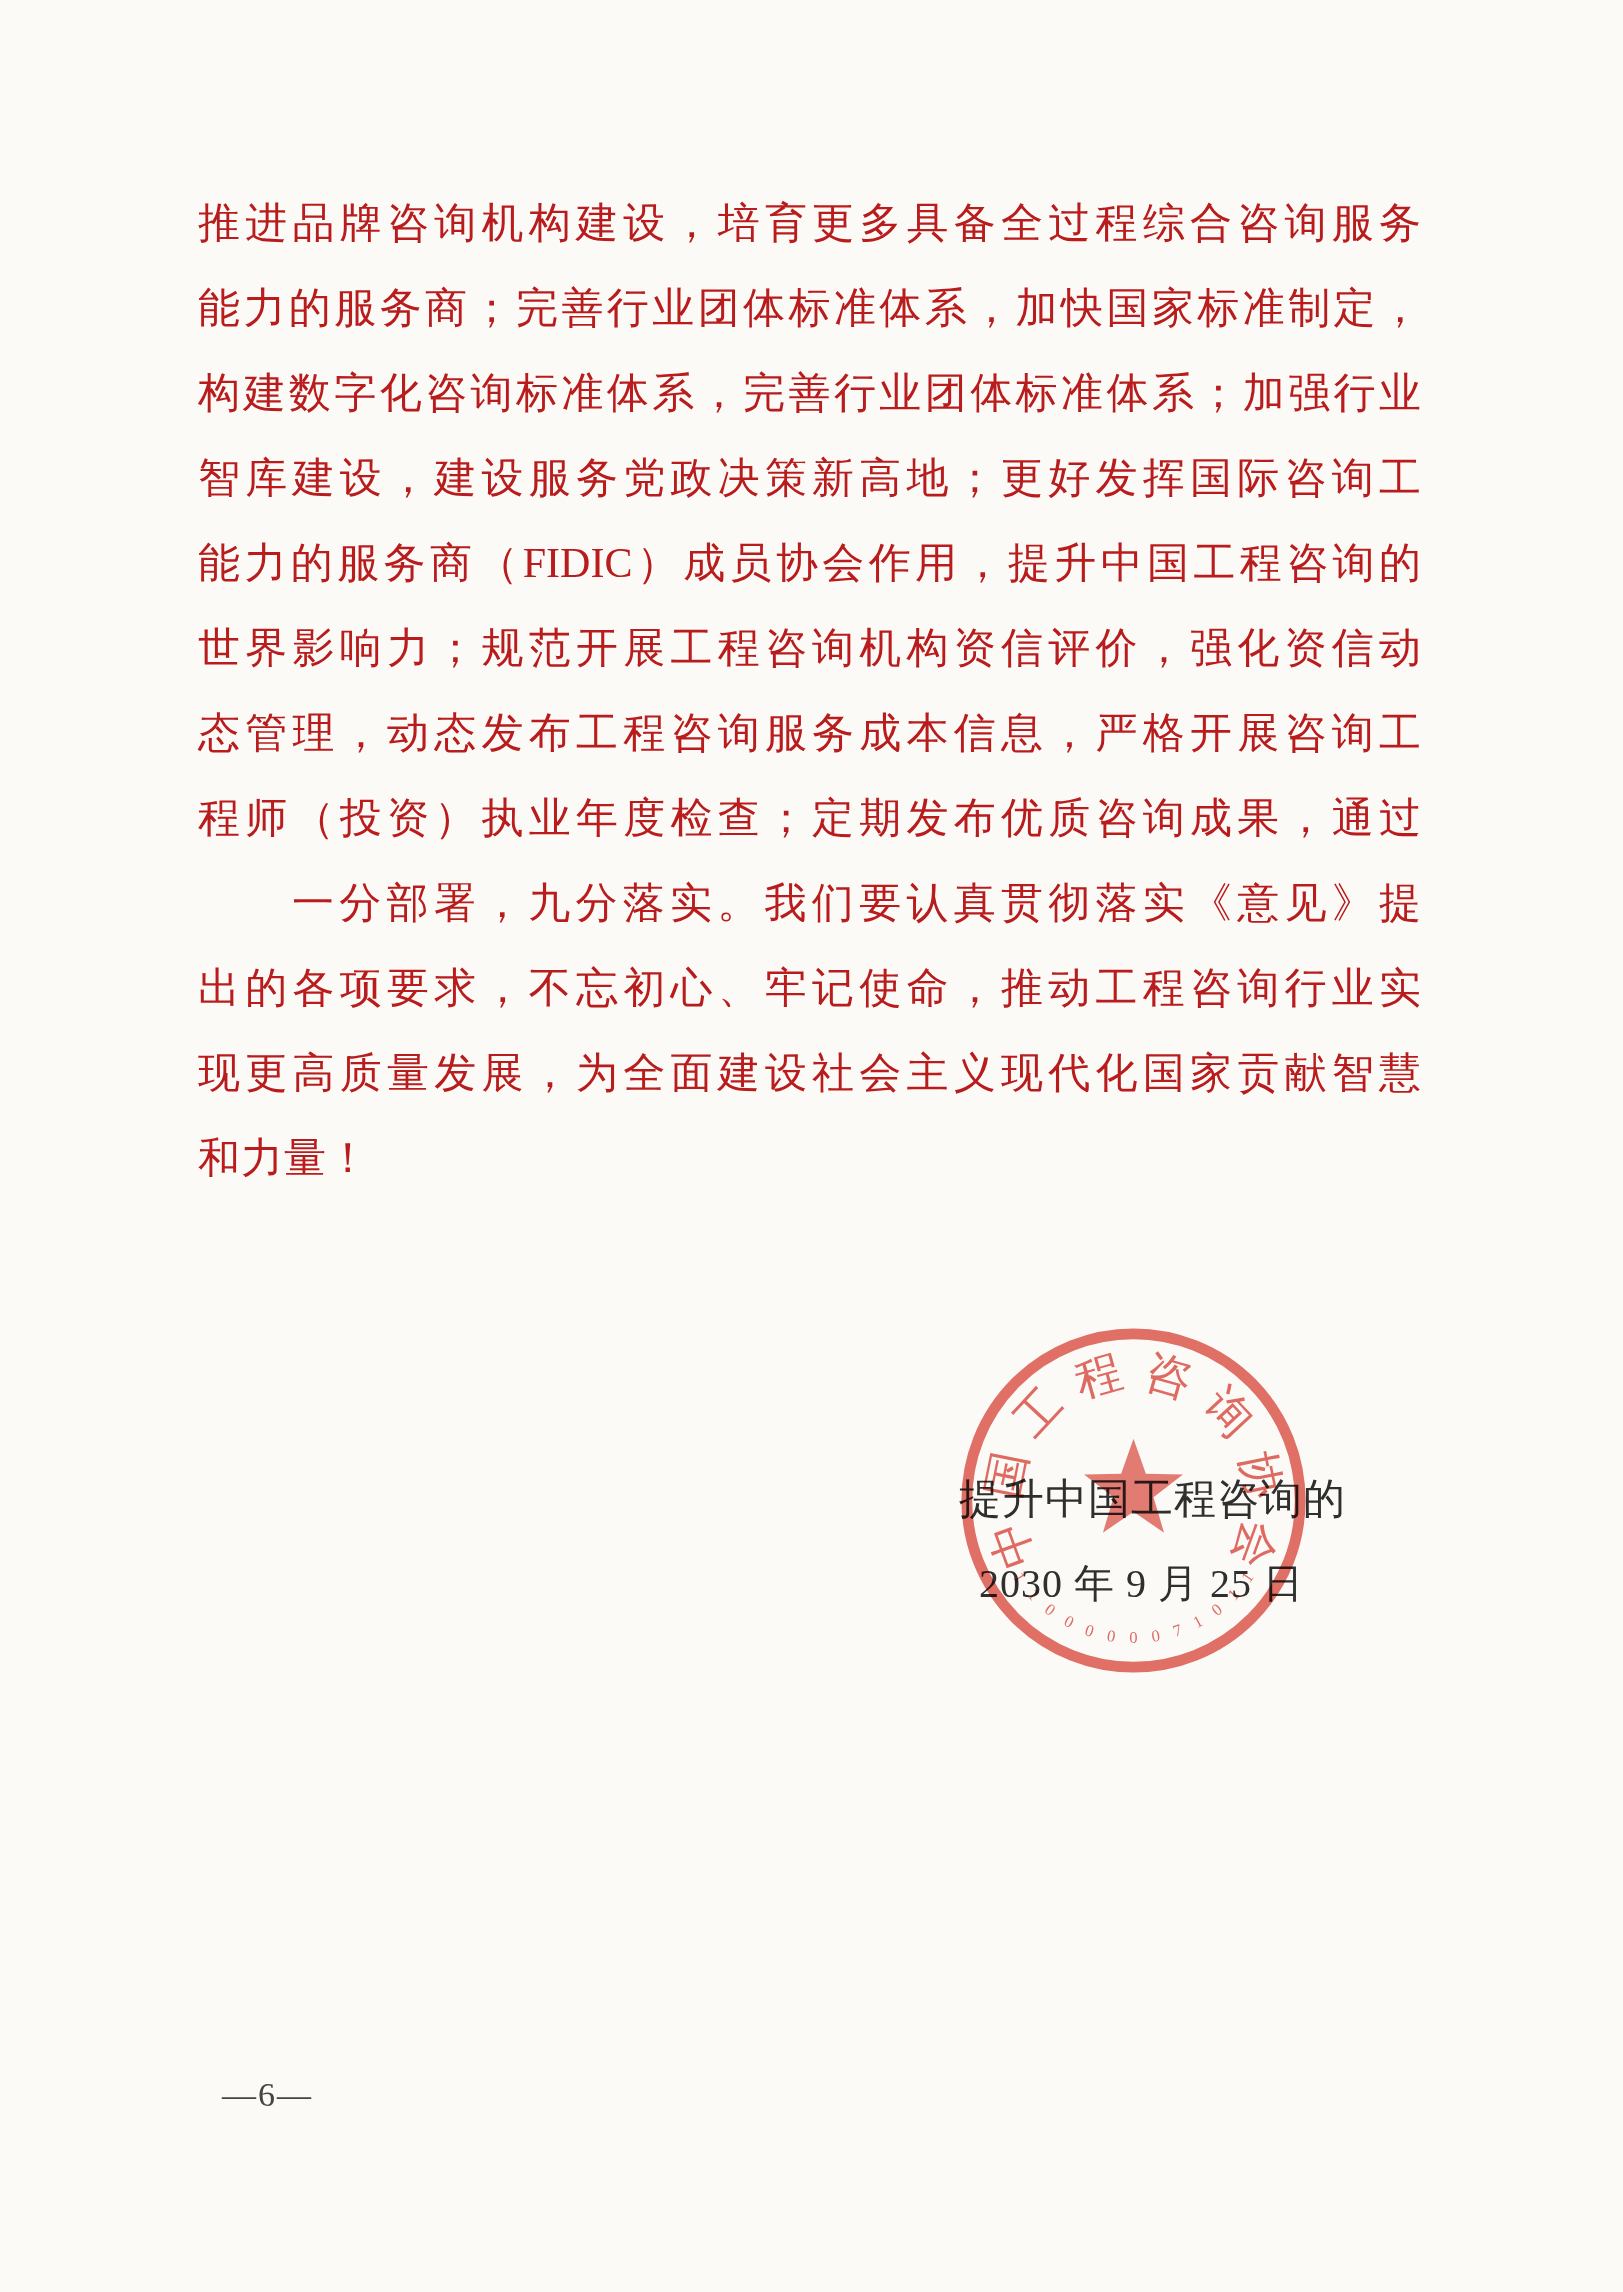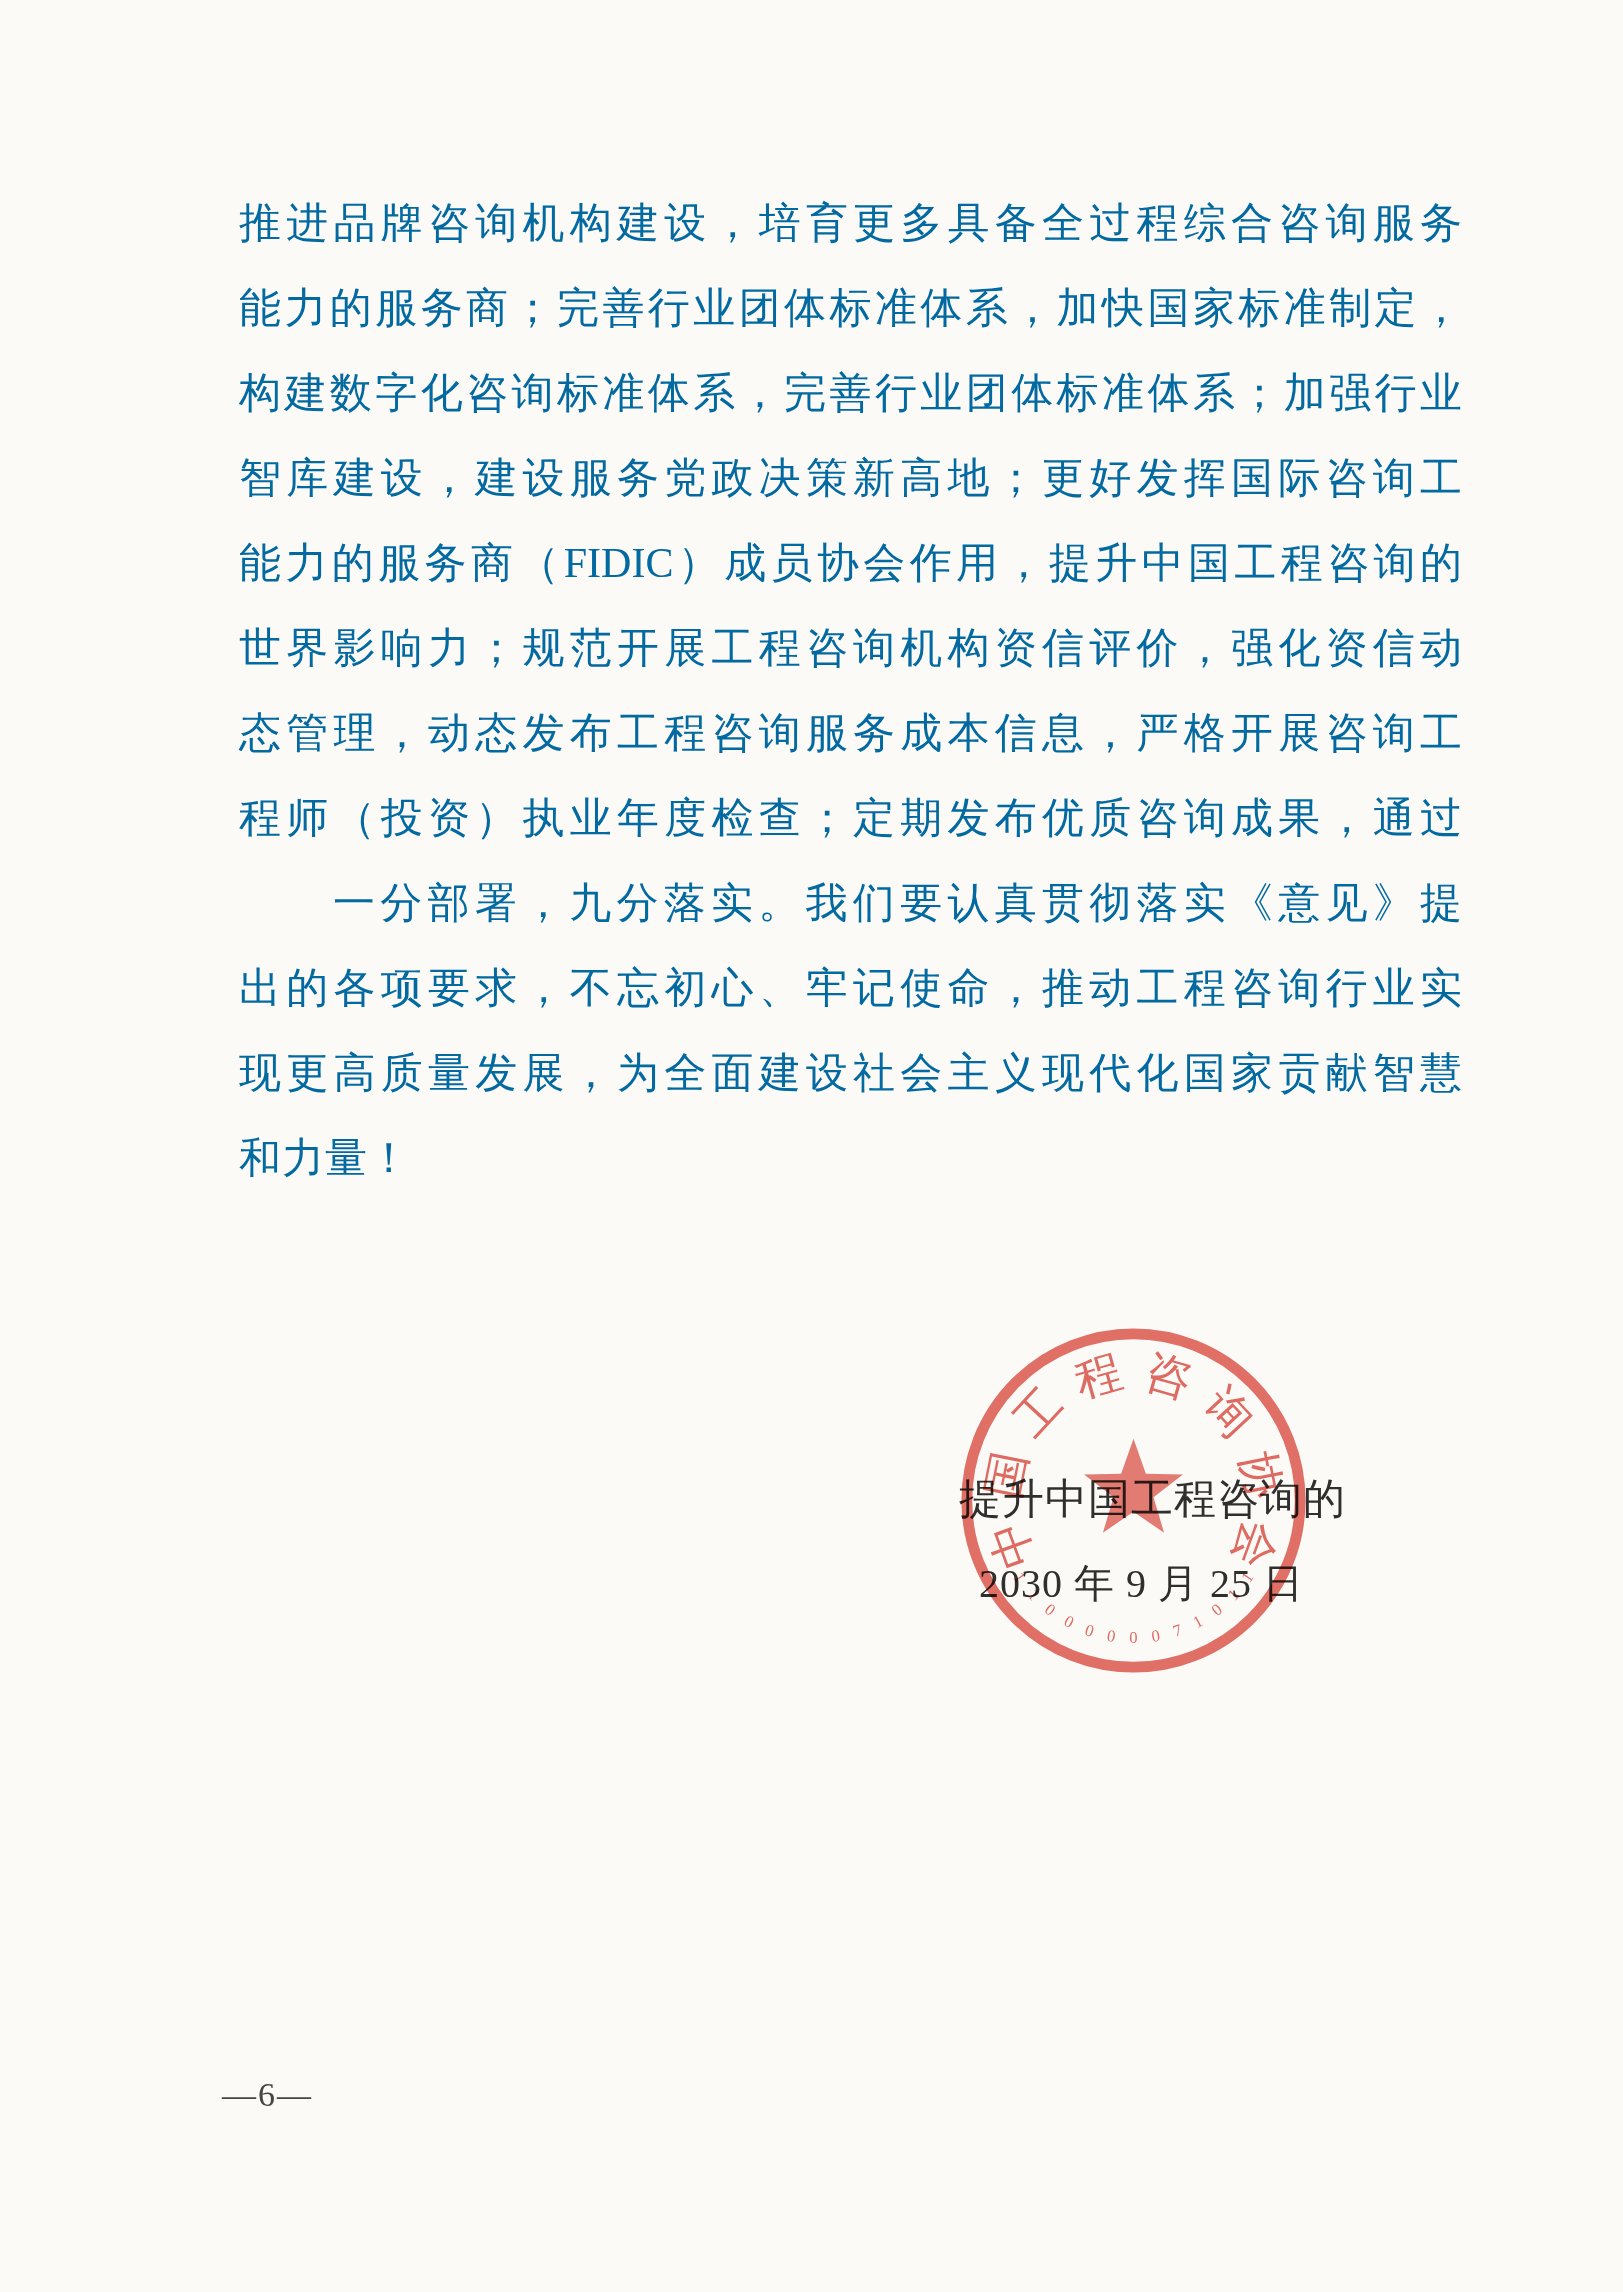--- a/index.html
+++ b/index.html
@@ -7,23 +7,22 @@
     position:relative;
     width:1623px;height:2293px;
     background:#fbfaf7;
     overflow:hidden;
     font-family:"Liberation Serif","DejaVu Serif",serif;
   }
   
   .doc-body{
     position:absolute;
     left:198px;top:181px;width:1223px;
-    color:#0369a1;
+    color:#b91c1c;
     font-size:42px;
-    margin-left:41px;
   }
   .doc-body .line{
     height:85px;
     line-height:85px;
     white-space:nowrap;
     letter-spacing:1px;
   }
   .doc-body .line.full{
     white-space:normal;
     text-align:justify;

